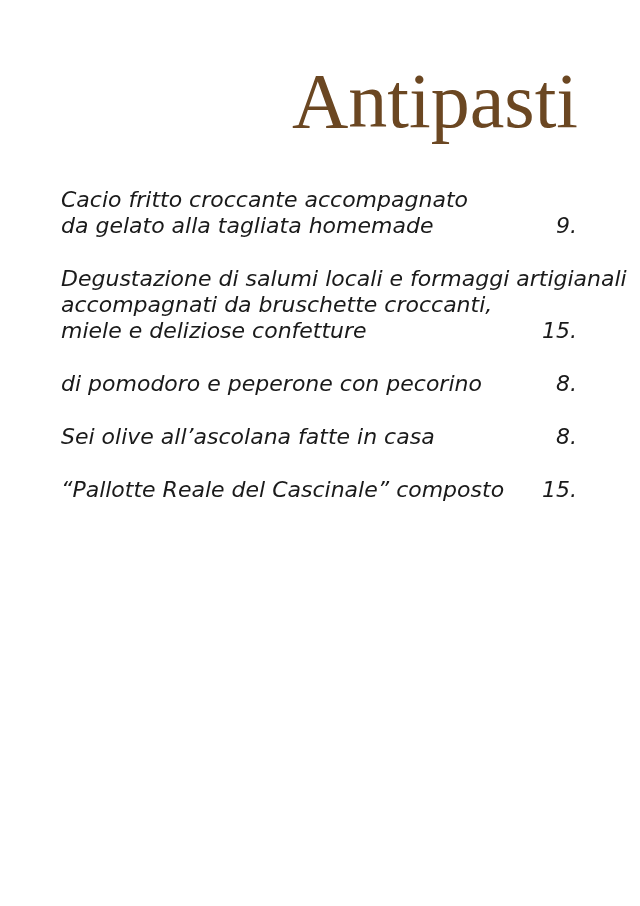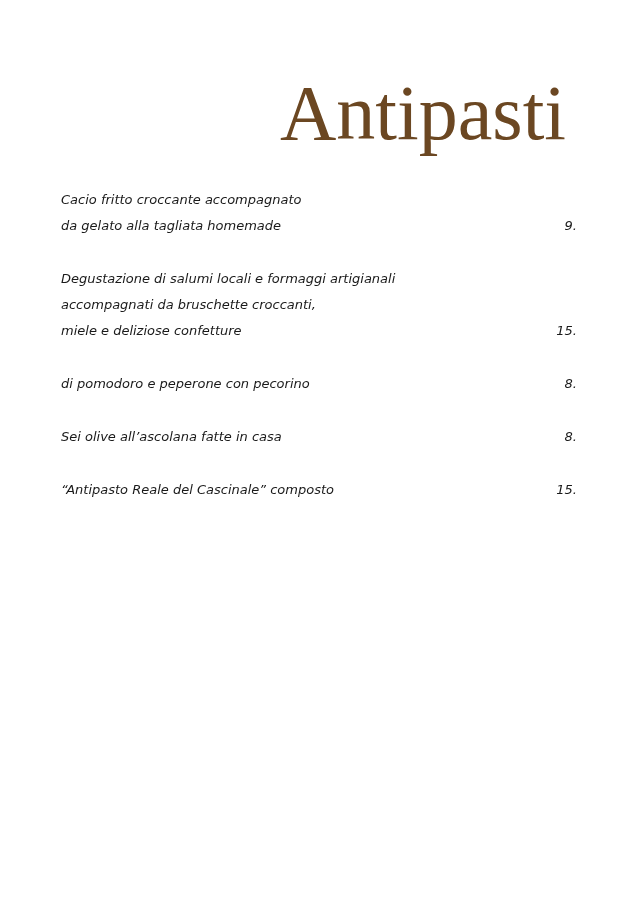--- a/index.html
+++ b/index.html
@@ -3,26 +3,26 @@
   <meta charset="utf-8">
   <style>
     html, body { margin: 0; padding: 0; }
     body {
       width: 640px; height: 906px; background: #ffffff; position: relative; overflow: hidden;
     }
     .title {
       position: absolute; right: 62px; top: 62px;
       font-family: "Liberation Serif", "DejaVu Serif", serif;
       font-size: 78px; line-height: 1; color: #6b4722; letter-spacing: 0px;
-      margin: 12px; font-weight: normal;
+      margin: 0; font-weight: normal;
     }
     .menu {
       position: absolute; left: 61px; top: 187px; width: 516px;
       font-family: "DejaVu Sans", "Liberation Sans", sans-serif;
-      font-style: italic; font-size: 13px; color: #1a1a1a; line-height: 26px;
+      font-style: italic; font-size: 22px; color: #1a1a1a; line-height: 26px;
       font-weight: 300;
     }
     .item { position: relative; margin-bottom: 27px; }
     .item .line { display: block; white-space: nowrap; }
     .item .price {
       position: absolute; right: 0; bottom: 0;
     }
   </style>
 </head>
 <body>
@@ -43,16 +43,16 @@
   </div>
   <div class="item">
     <span class="line">di pomodoro e peperone con pecorino</span>
     <span class="price">8.</span>
   </div>
   <div class="item">
     <span class="line">Sei olive all’ascolana fatte in casa</span>
     <span class="price">8.</span>
   </div>
   <div class="item">
-    <span class="line">“Antipasto Reale del Cascinale” composto</span>
+    <span class="line">“Pallotte Reale del Cascinale” composto</span>
     <span class="price">15.</span>
   </div>
 </div>
 
 </body></html>

